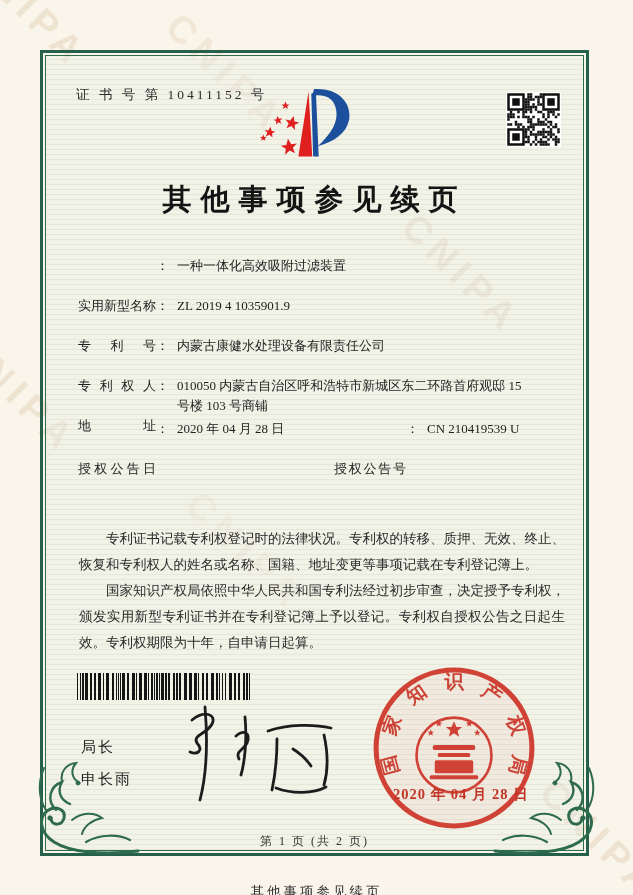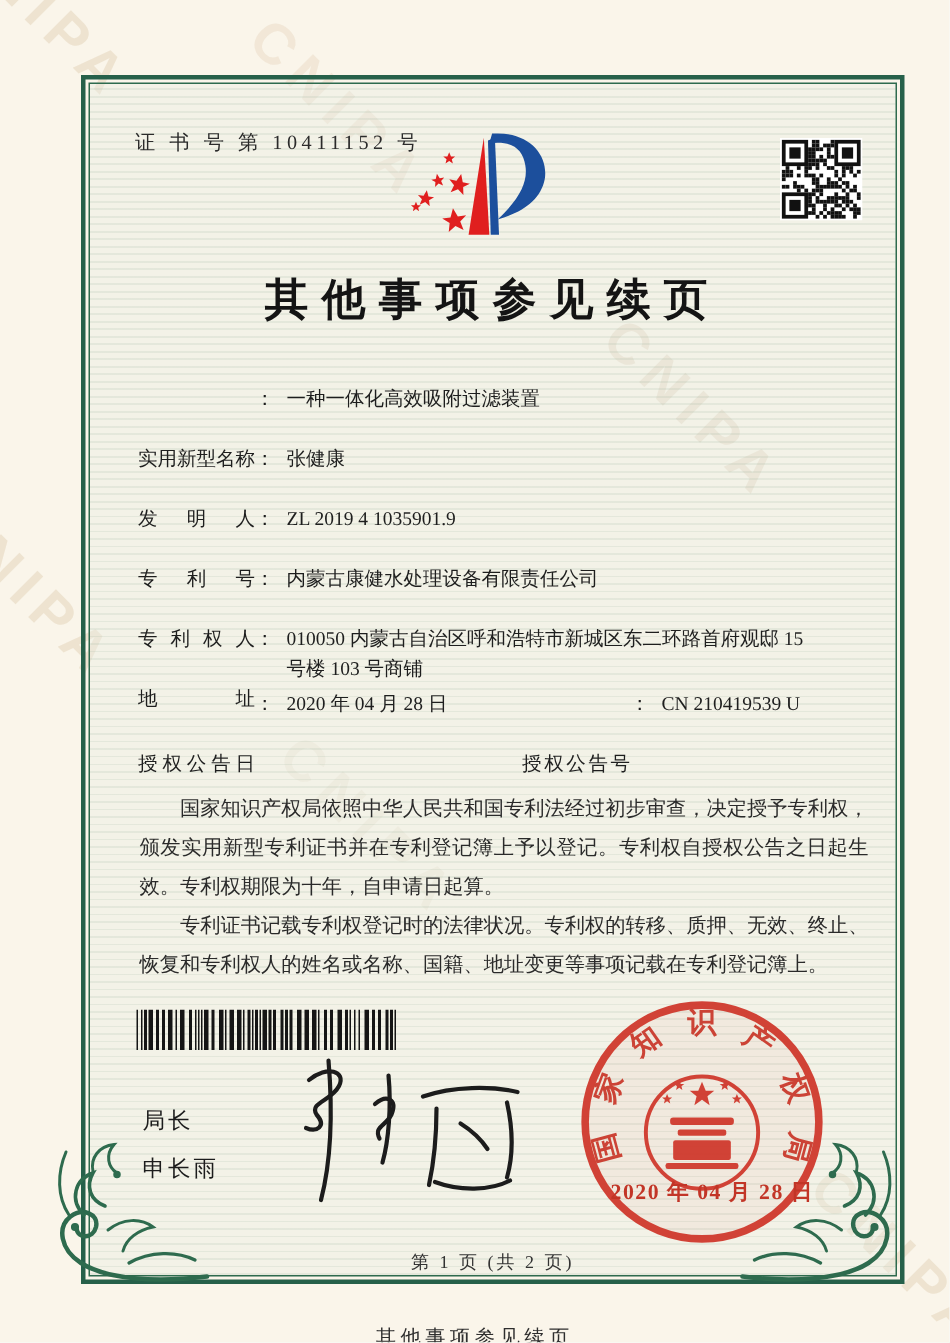--- a/index.html
+++ b/index.html
@@ -19,21 +19,21 @@
     transform:rotate(45deg);white-space:nowrap;pointer-events:none;
   }
   .wm.w1{left:-48px;top:-14px;}
   .wm.w2{left:150px;top:52px;color:rgba(226,205,180,0.35);}
   .wm.w3{left:386px;top:252px;color:rgba(224,208,184,0.50);}
   .wm.w4{left:-58px;top:372px;}
   .wm.w5{left:524px;top:818px;}
   .wm.w6{left:170px;top:530px;color:rgba(224,208,184,0.28);}
   
   .frame{
-    position:absolute;left:54px;top:50px;width:549px;height:806px;
+    position:absolute;left:40px;top:50px;width:549px;height:806px;
     border:3px solid #26604a;z-index:1;box-sizing:border-box;
   }
   .frame-inner{
     position:absolute;inset:2px;border:1px solid #2e6b4e;
     background-color:rgba(233,238,228,0.40);
     background-image:repeating-linear-gradient(
       0deg,
       rgba(128,162,138,0.13) 0px, rgba(128,162,138,0.13) 1px,
       rgba(255,255,255,0)   1px, rgba(255,255,255,0)   5px);
   }
@@ -289,42 +289,39 @@
         </svg>
       </div>
 
       <div class="title">其他事项参见续页</div>
 
       <div class="fields">
         <div class="frow">
           <span class="flabel">实用新型名称</span><span class="colon">：</span><span class="fvalue">一种一体化高效吸附过滤装置</span>
         </div>
         <div class="frow">
-          <span class="flabel">发明人</span><span class="colon">：</span><span class="fvalue">张健康</span>
-        </div>
-        <div class="frow">
           <span class="flabel">专利号</span><span class="colon">：</span><span class="fvalue">ZL 2019 4 1035901.9</span>
         </div>
         <div class="frow">
           <span class="flabel">专利权人</span><span class="colon">：</span><span class="fvalue">内蒙古康健水处理设备有限责任公司</span>
         </div>
         <div class="frow addr">
           <span class="flabel">地址</span><span class="colon">：</span><span class="fvalue">010050  内蒙古自治区呼和浩特市新城区东二环路首府观邸 15 号楼 103 号商铺</span>
         </div>
         <div class="frow">
           <span class="flabel">授权公告日</span><span class="colon">：</span><span class="fvalue">2020 年 04 月 28 日</span>
           <span class="grant-no">
             <span class="flabel">授权公告号</span><span class="colon">：</span><span class="fvalue">CN 210419539 U</span>
           </span>
         </div>
       </div>
 
       <div class="paras">
+        <p>专利证书记载专利权登记时的法律状况。专利权的转移、质押、无效、终止、恢复和专利权人的姓名或名称、国籍、地址变更等事项记载在专利登记簿上。</p>
         <p>国家知识产权局依照中华人民共和国专利法经过初步审查，决定授予专利权，颁发实用新型专利证书并在专利登记簿上予以登记。专利权自授权公告之日起生效。专利权期限为十年，自申请日起算。</p>
-        <p>专利证书记载专利权登记时的法律状况。专利权的转移、质押、无效、终止、恢复和专利权人的姓名或名称、国籍、地址变更等事项记载在专利登记簿上。</p>
       </div>
 
       <div class="barcode"><svg xmlns="http://www.w3.org/2000/svg" width="178" height="27" viewBox="0 0 178 27">
             <rect x="1" y="0" width="1" height="27" fill="#151515"></rect>
             <rect x="4" y="0" width="1" height="27" fill="#151515"></rect>
             <rect x="6" y="0" width="2" height="27" fill="#151515"></rect>
             <rect x="9" y="0" width="3" height="27" fill="#151515"></rect>
             <rect x="14" y="0" width="2" height="27" fill="#151515"></rect>
             <rect x="18" y="0" width="2" height="27" fill="#151515"></rect>
             <rect x="22" y="0" width="3" height="27" fill="#151515"></rect>

